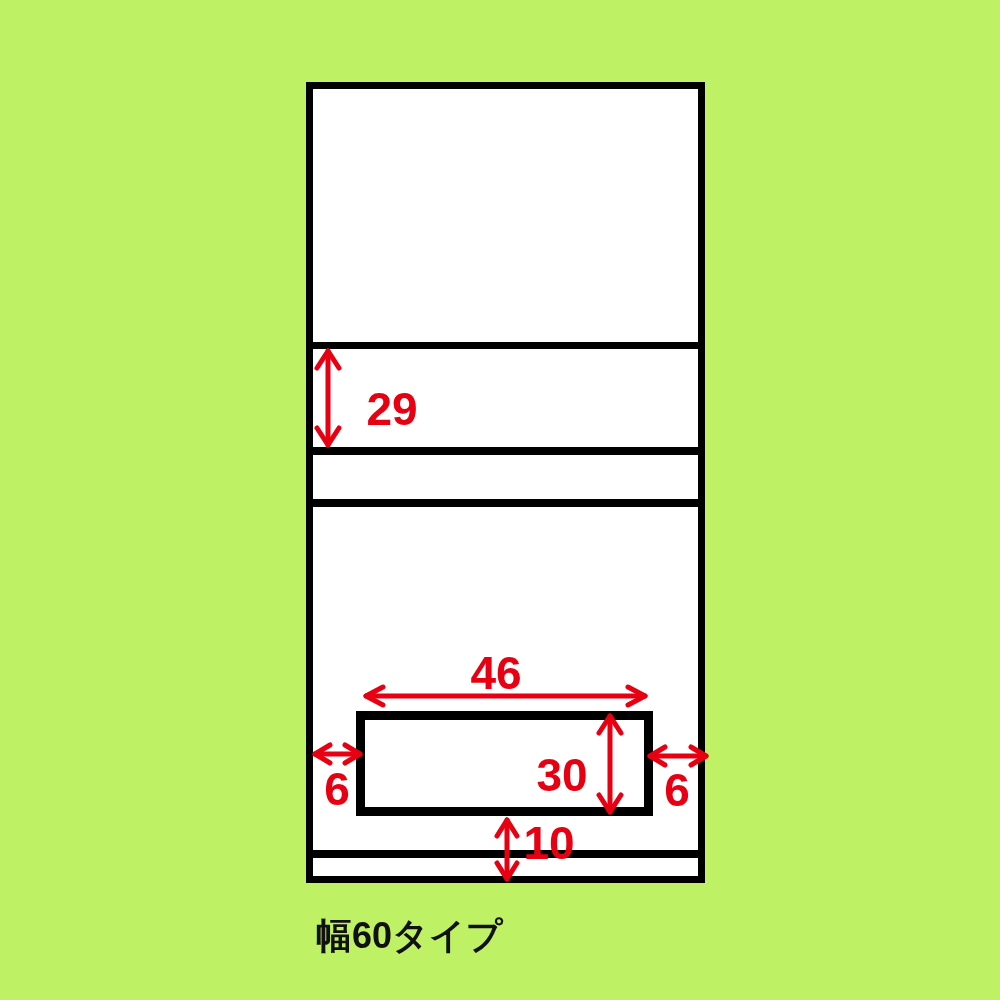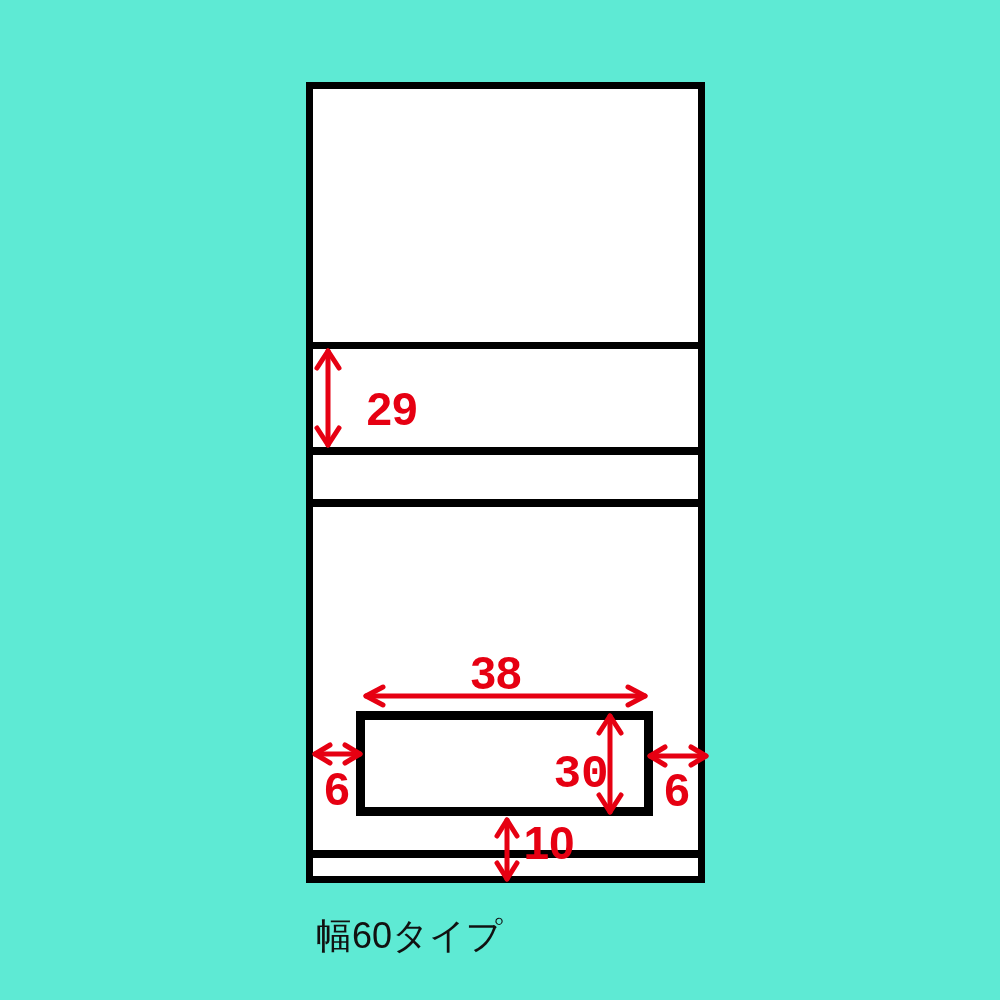--- a/index.html
+++ b/index.html
@@ -11,21 +11,21 @@
     font-family: "Liberation Sans", sans-serif;
   }
   :root {
     --dim-red: #e60012;
     --line-black: #000000;
   }
   .canvas {
     position: relative;
     width: 1000px;
     height: 1000px;
-    background: #5eead4;
+    background: #bef264;
     overflow: hidden;
   }
   .cabinet {
     position: absolute;
     left: 306px;
     top: 82px;
     width: 399px;
     height: 801px;
     border: 7px solid var(--line-black);
     box-sizing: border-box;
@@ -73,21 +73,21 @@
     font-weight: 700;
     font-size: 46px;
     line-height: 1;
     white-space: nowrap;
   }
   .caption {
     position: absolute;
     left: 316px;
     top: 914px;
     color: #111111;
-    font-weight: 400;
+    font-weight: 700;
     font-size: 36px;
     line-height: 1.2;
     white-space: nowrap;
   }
 </style>
 </head>
 <body>
 
 <div class="canvas">
 
@@ -133,21 +133,21 @@
     </g>
 
     <g>
       <path d="M507,820 L507,879"></path>
       <path d="M497,836 L507,820 L517,836"></path>
       <path d="M497,863 L507,879 L517,863"></path>
     </g>
   </svg>
 
   <div class="dim-label" style="left:392px; top:409px;">29</div>
-  <div class="dim-label" style="left:496px; top:673px;">38</div>
-  <div class="dim-label" style="left:581px; top:775px;font-family:Liberation Mono, monospace;">30</div>
+  <div class="dim-label" style="left:496px; top:673px;">46</div>
+  <div class="dim-label" style="left:562px; top:775px;">30</div>
   <div class="dim-label" style="left:337px; top:789px;">6</div>
   <div class="dim-label" style="left:677px; top:790px;">6</div>
   <div class="dim-label" style="left:549px; top:843px;">10</div>
 
   <div class="caption">幅60タイプ</div>
 
 </div>
 
 </body></html>

